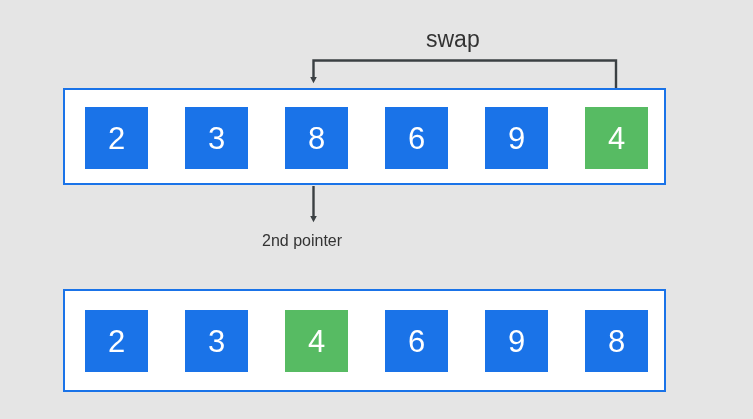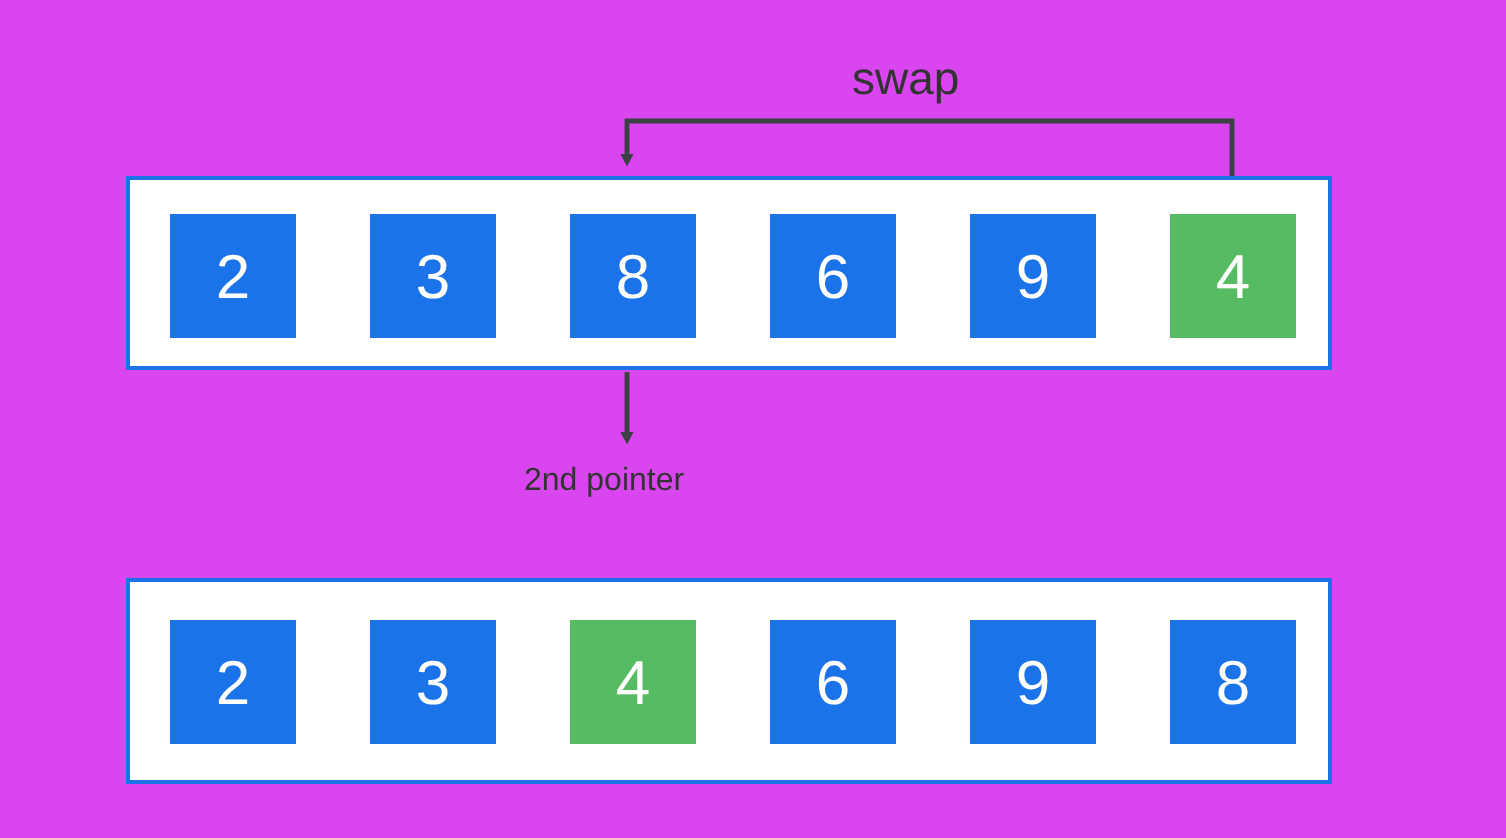--- a/index.html
+++ b/index.html
@@ -7,21 +7,21 @@
     padding: 0;
     background: #ffffff;
   }
   body {
     font-family: "Liberation Sans", sans-serif;
   }
   #canvas {
     position: relative;
     width: 753px;
     height: 419px;
-    background: #d946ef;
+    background: #e5e5e5;
     overflow: hidden;
   }
   .svg-layer {
     position: absolute;
     left: 0;
     top: 0;
     width: 753px;
     height: 419px;
     pointer-events: none;
   }

